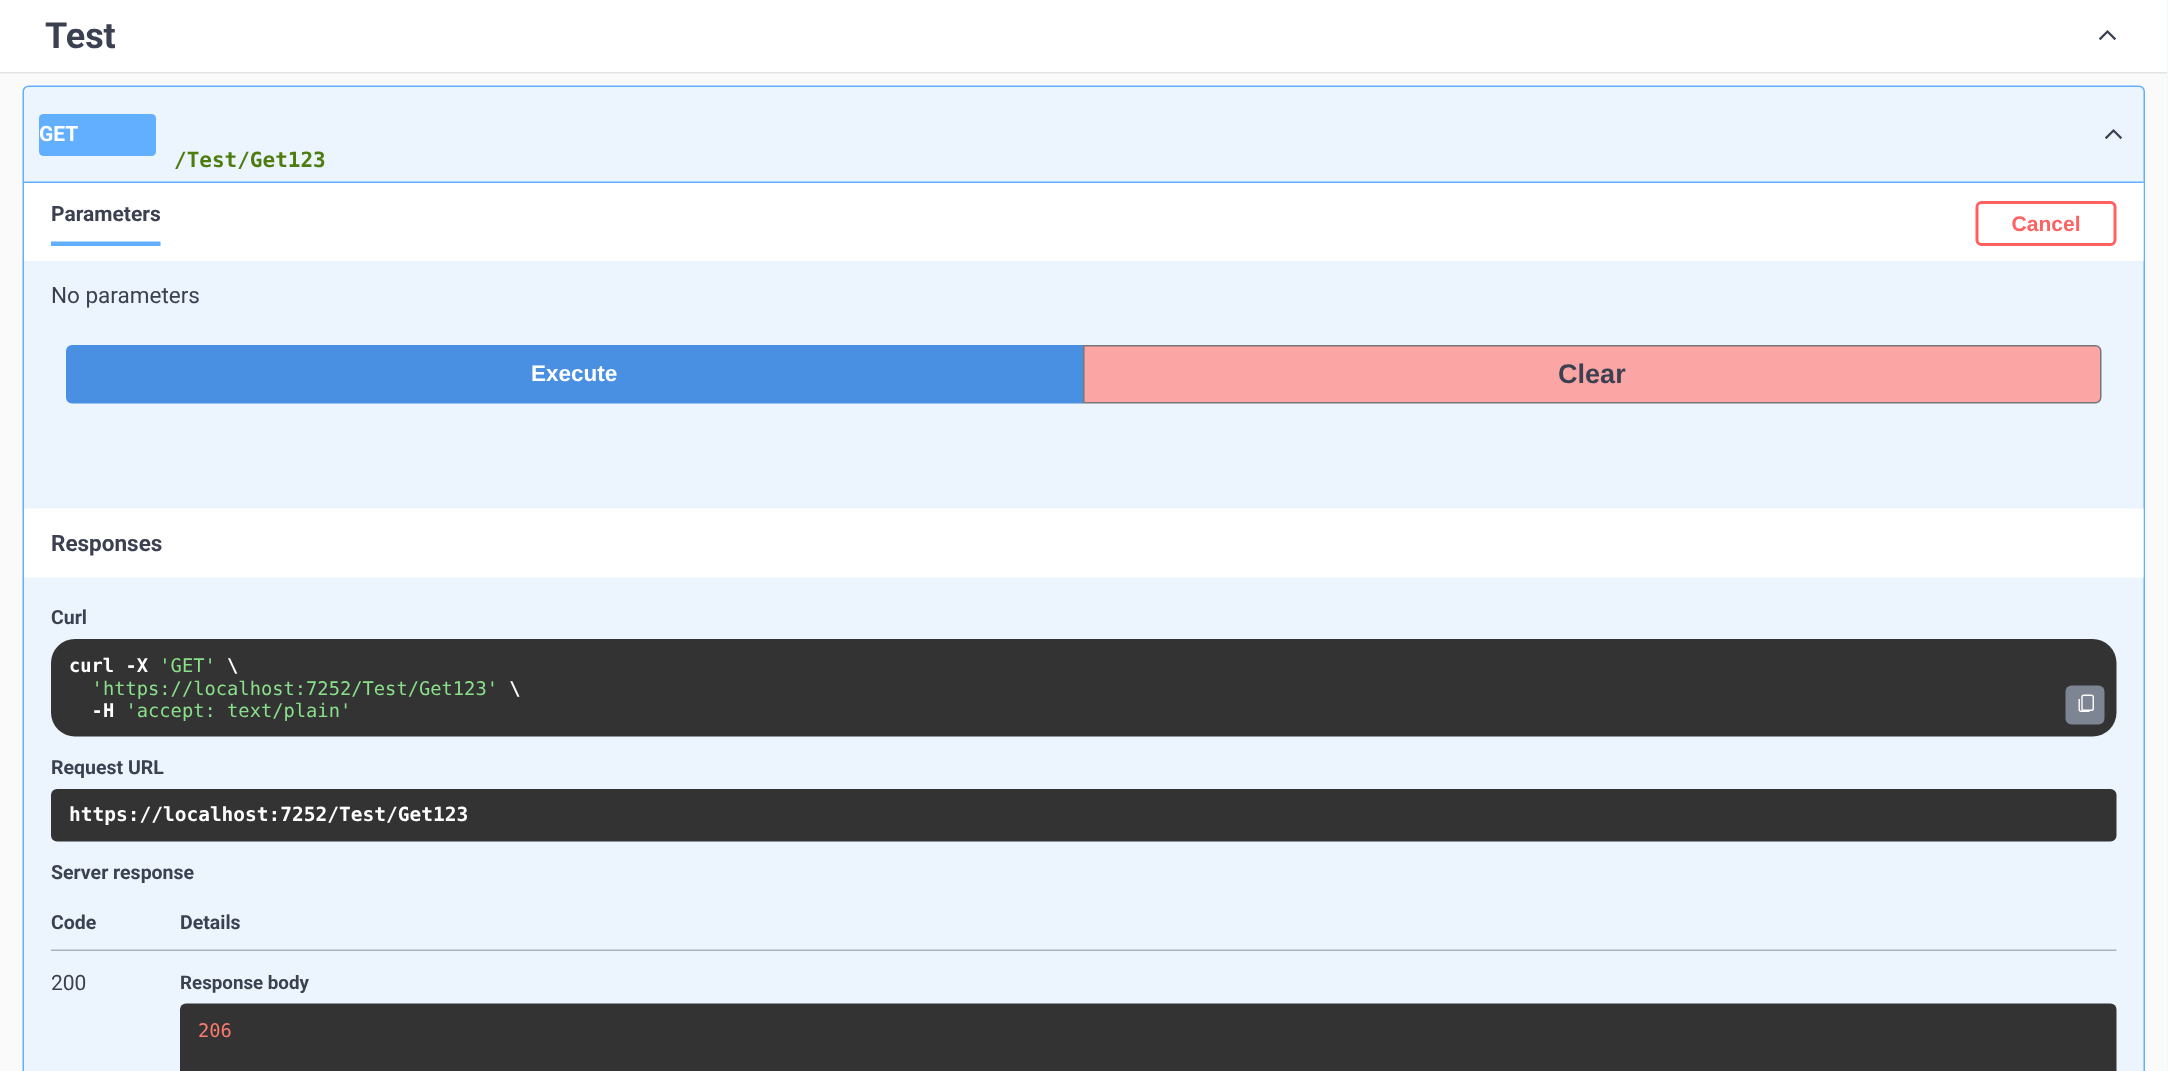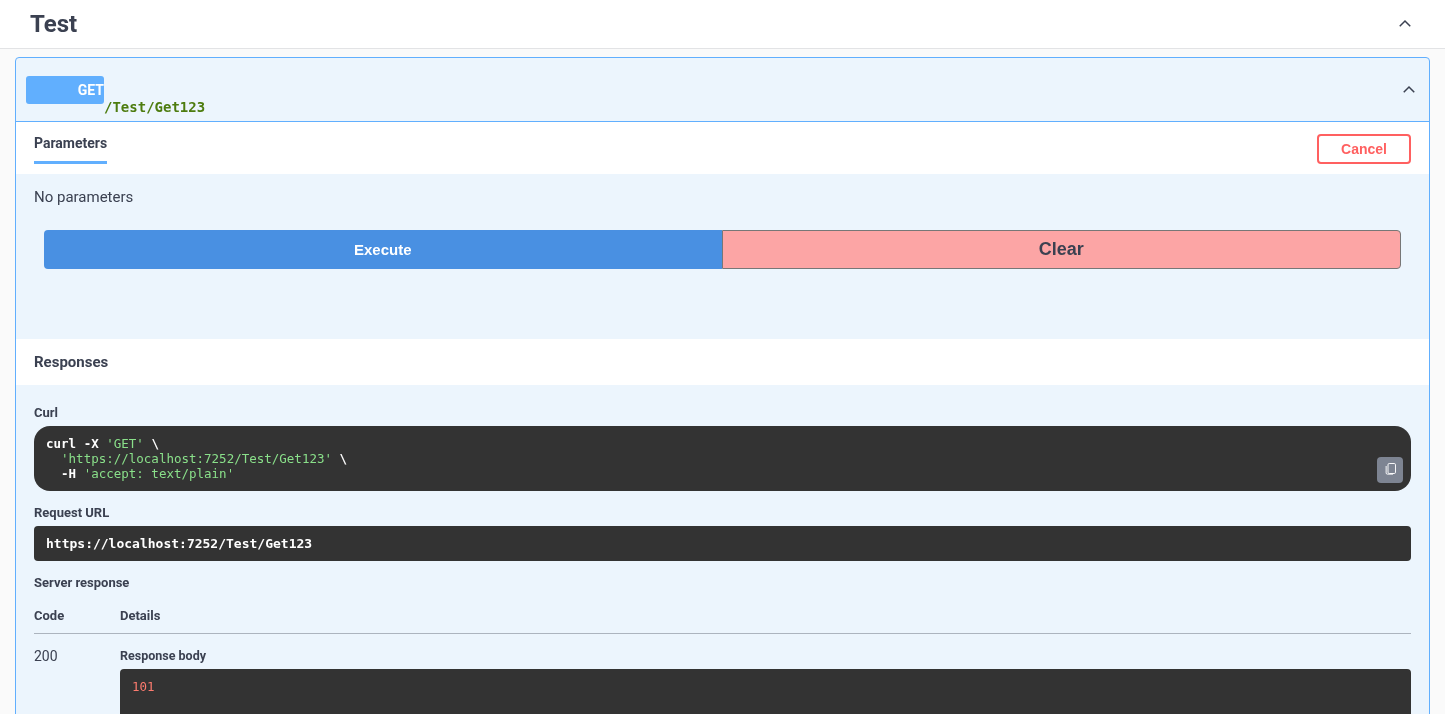--- a/index.html
+++ b/index.html
@@ -55,22 +55,23 @@
       border-bottom: 1px solid #61affe;
       cursor: pointer;
     }
     .method-badge {
       background: #61affe;
       color: #fff;
       font-weight: 700;
       font-size: 14px;
       padding: 6px 0;
       width: 78px;
-      text-align: right;
+      text-align: left;
       border-radius: 3px;
+      margin-right: 12px;
     }
     .op-path {
       font-family: "Consolas", "Monaco", monospace;
       font-size: 14px;
       font-weight: 600;
       color: #4d7c0f;
       flex: 1;
       margin-top: 35px;
     }
     .op-summary .chev {
@@ -323,21 +324,21 @@
           <th class="col-code">Code</th>
           <th>Details</th>
         </tr>
       </thead>
       <tbody>
         <tr>
           <td>200</td>
           <td>
             <div class="resp-body-label">Response body</div>
             <div class="resp-body-block">
-              <span>101</span>
+              <span>206</span>
               <div class="resp-actions">
                 <button class="copy-btn" style="position:static;">
                   <span>
                     <svg viewBox="0 0 24 24">
                         <rect x="8" y="4" width="12" height="16" rx="2"></rect>
                         <path d="M5 8v11a2 2 0 0 0 2 2h9"></path>
                       </svg>
                   </span>
                 </button>
                 <button class="download-btn">Execute</button>

